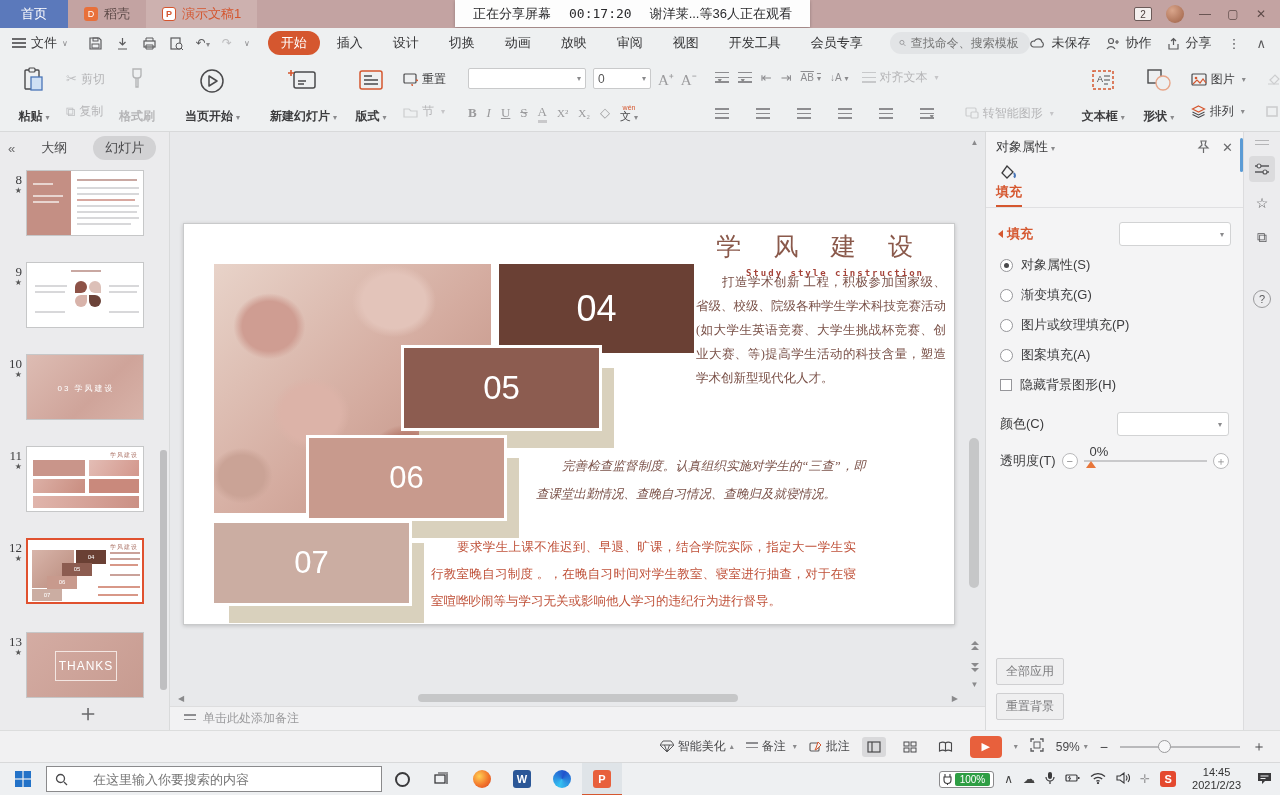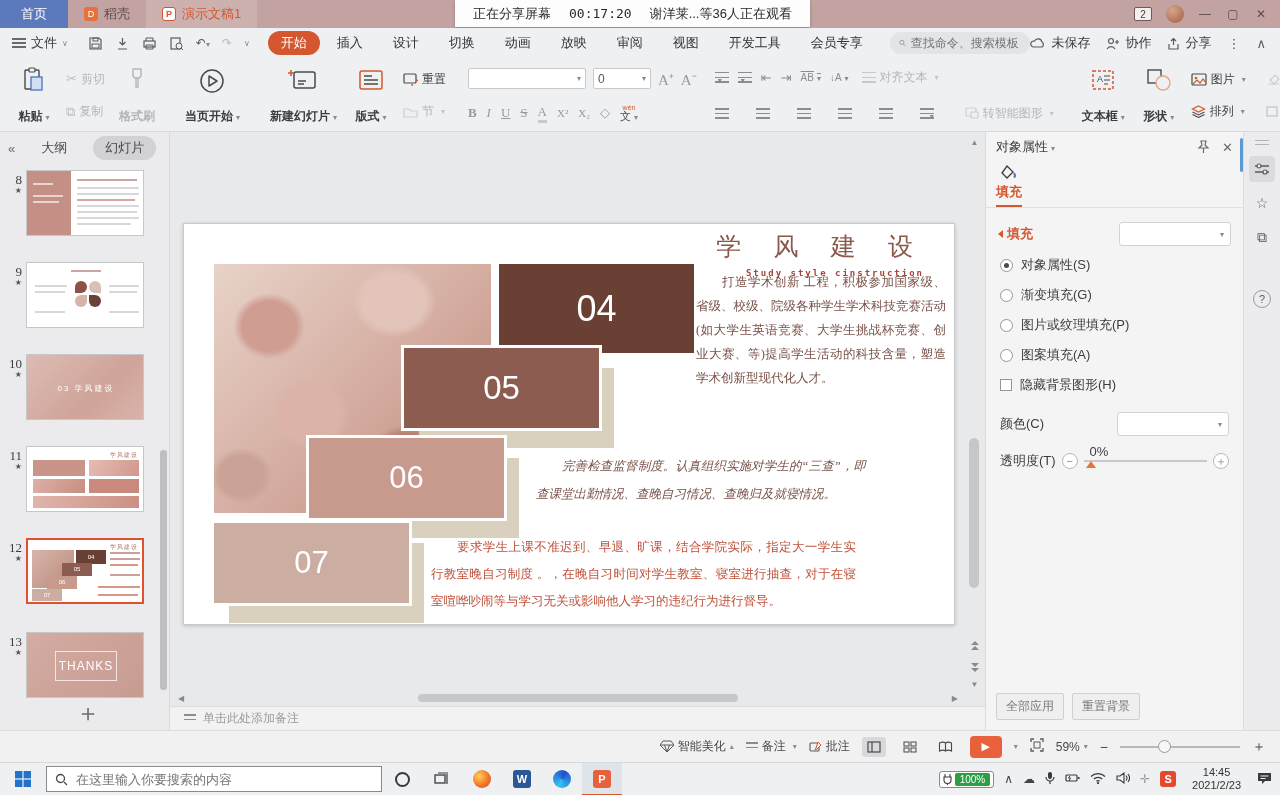--- a/index.html
+++ b/index.html
@@ -126,21 +126,21 @@
   .optrow { display:flex; align-items:center; gap:8px; padding:6px 0 6px 14px; color:#3c3c3e; font-size:13px; }
   .radio { width:13px; height:13px; border:1px solid #96969a; border-radius:50%; position:relative; background:#fff; }
   .radio.on::after { content:""; position:absolute; left:3px; top:3px; width:5px; height:5px; border-radius:50%; background:#4a4a4c; }
   .chk { width:12px; height:12px; border:1px solid #96969a; background:#fff; }
   .kv { display:flex; align-items:center; justify-content:space-between; padding:12px 14px 0 14px; color:#3c3c3e; font-size:13px; }
   .transp { display:flex; align-items:center; gap:6px; padding:16px 14px 0 14px; color:#3c3c3e; font-size:13px; }
   .circ { width:16px; height:16px; border:1px solid #b9b9bb; border-radius:50%; color:#8a8a8c; font-size:11px; line-height:14px; text-align:center; background:#fff; }
   .track { position:relative; flex:1; height:2px; background:#c9c9cb; }
   .track .pct { position:absolute; left:6px; top:-16px; color:#3c3c3e; }
   .track .mark { position:absolute; left:2px; top:1px; width:0; height:0; border-left:5px solid transparent; border-right:5px solid transparent; border-bottom:7px solid #e8763a; }
-  .props-foot { position:absolute; left:10px; bottom:10px; display:flex; gap:8px; }
+  .props-foot { position:absolute; left:10px; bottom:10px; display:flex; gap:8px;flex-direction:column; }
   .pbtn { border:1px solid #cfcfd1; background:#efeff0; color:#7a7a7c; font-size:12px; padding:4px 9px; border-radius:2px; }
 
   
   .rstrip { position:absolute; right:0; top:0; width:37px; height:598px; background:#ececee; border-left:1px solid #dcdcde; }
   .rstrip .blue-sb { position:absolute; left:-4px; top:6px; width:3px; height:34px; background:#5b9bd5; border-radius:2px; }
   .rs-handle { margin:8px auto 10px auto; width:14px; height:6px; background:repeating-linear-gradient(#b5b5b7 0 1.5px,transparent 1.5px 4px); }
   .rs-btn { width:26px; height:26px; margin:8px auto; border-radius:4px; display:flex; align-items:center; justify-content:center; color:#5a5a5c; font-size:14px; }
   .rs-btn.sel { background:#dbdbdd; }
 
   
@@ -152,21 +152,21 @@
   .playbtn { width:32px; height:22px; background:#e8603c; border-radius:4px; color:#fff; display:flex; align-items:center; justify-content:center; font-size:11px; }
   .zoom-track { position:relative; width:120px; height:2px; background:#b9b9bb; }
   .zoom-knob { position:absolute; left:38px; top:-6px; width:13px; height:13px; border:1px solid #9a9a9c; border-radius:50%; background:#f7f7f8; }
   .missf { display:flex; align-items:center; gap:4px; }
   .tq { font-family:"Liberation Serif",serif; font-weight:bold; color:#5a5a5c; }
 
   
   .taskbar { position:absolute; left:0; top:762px; width:1280px; height:33px; background:#eef0f2; border-top:1px solid #d8d9da; display:flex; align-items:center; }
   .start { width:46px; height:33px; display:flex; align-items:center; justify-content:center; }
   .tsearch { width:336px; height:26px; background:#fff; border:1px solid #8a8a8c; display:flex; align-items:center; gap:8px; padding:0 8px; color:#4a4a4c; }
-  .tsearch input { border:none; outline:none; font-size:13px; width:280px; color:#333; background:transparent; }
+  .tsearch input { border:none; outline:none; font-size:13px; width:280px; color:#333; background:transparent;margin-left:17px; }
   .tb-ic { width:40px; height:33px; display:flex; align-items:center; justify-content:center; }
   .tb-ic.activeapp { background:#dfe4e8; box-shadow:inset 0 -2px 0 #d5572f; }
   .tray { margin-left:auto; display:flex; align-items:center; gap:10px; padding-right:8px; }
   .battpill { display:flex; align-items:center; gap:3px; background:#fff; border:1px solid #8a8a8c; border-radius:3px; padding:1px 3px; }
   .battfill { background:#2e9e44; color:#fff; font-size:10px; padding:1px 5px; border-radius:2px; }
   .trayg { color:#444; font-size:12px; }
   .clock { text-align:center; font-size:11px; color:#333; line-height:1.2; padding:0 6px; }
   .sogou { width:16px; height:16px; border-radius:3px; background:#e4492f; color:#fff; font-weight:bold; font-size:11px; display:flex; align-items:center; justify-content:center; }
 </style>
 </head>

